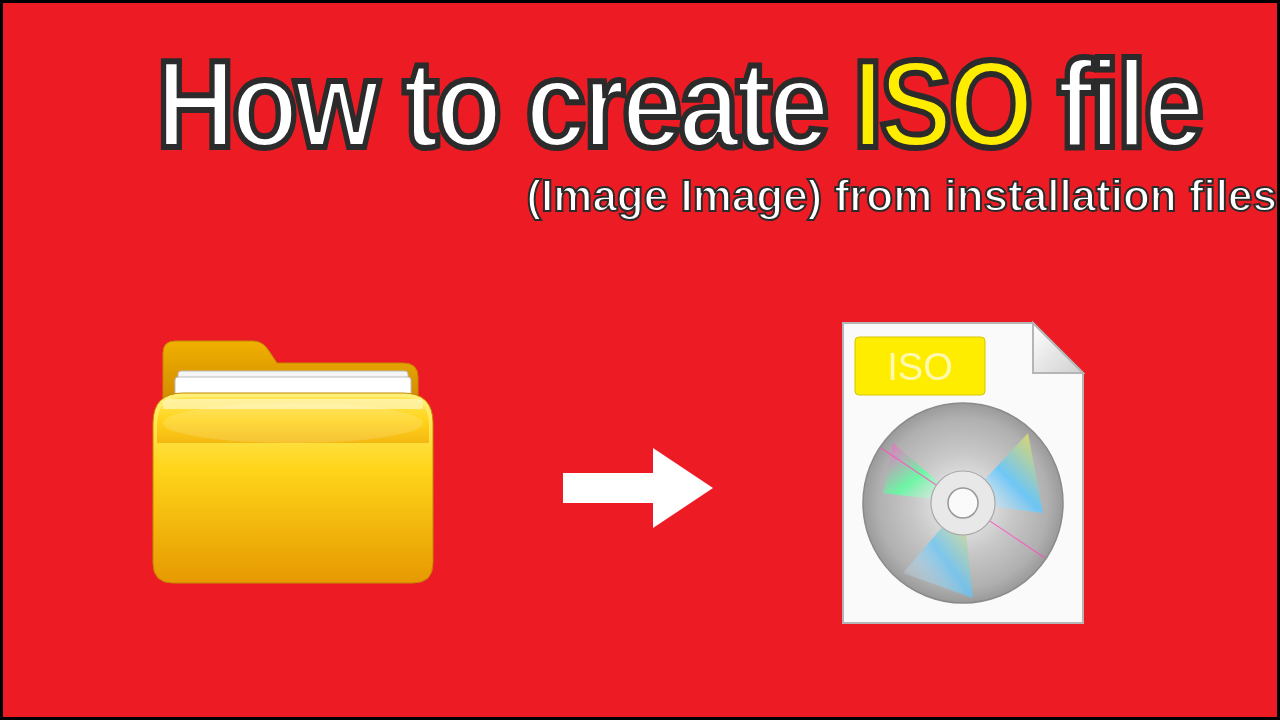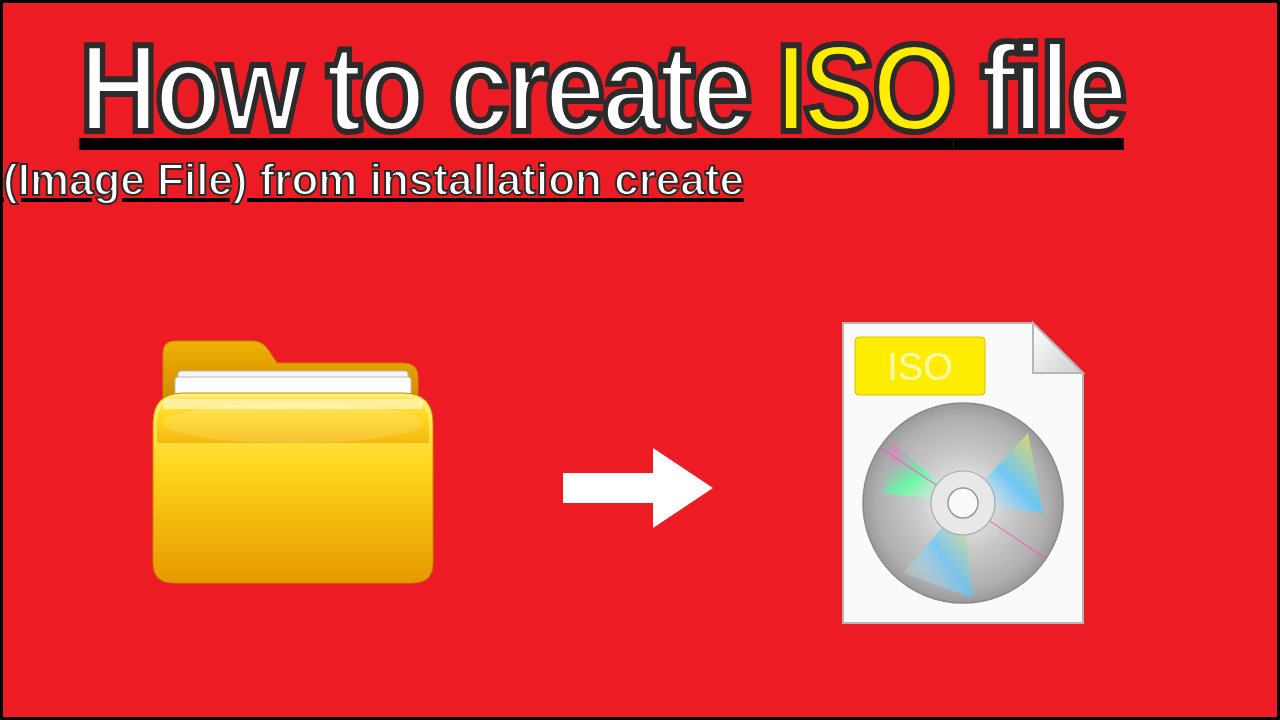--- a/index.html
+++ b/index.html
@@ -6,23 +6,22 @@
   body {
     width: 1280px;
     height: 720px;
     background: #ed1c24;
     border: 3px solid #000;
     font-family: Arial, Helvetica, sans-serif;
     overflow: hidden;
     position: relative;
   }
   .title-wrap {
-    text-align: left;
-    padding-top: 20px;
-    text-decoration: underline;
+    text-align: right;
+    padding-top: 36px;
   }
   .title {
     font-size: 124px;
     font-weight: 900;
     letter-spacing: -4px;
     font-stretch: condensed;
     -webkit-text-stroke: 6px #2b2b2b;
     line-height: 1.05;
     white-space: nowrap;
     font-family: "Arial Narrow", Arial, sans-serif;
@@ -67,21 +66,21 @@
     height: 320px;
   }
 </style>
 </head>
 <body>
 
 <div class="title-wrap">
   <div class="title">
     <span class="white">How to create </span><span class="yellow">ISO</span><span class="white"> file</span>
   </div>
-  <div class="subtitle">(Image File) from installation create</div>
+  <div class="subtitle">(Image Image) from installation files</div>
 </div>
 
 <div class="illustration">
 
   <svg class="folder" viewBox="0 0 300 260">
     <defs>
       <linearGradient id="fg1" x1="0" y1="0" x2="0" y2="1">
         <stop offset="0" stop-color="#ffe14a"></stop>
         <stop offset="0.5" stop-color="#ffcc00"></stop>
         <stop offset="1" stop-color="#f0a800"></stop>

